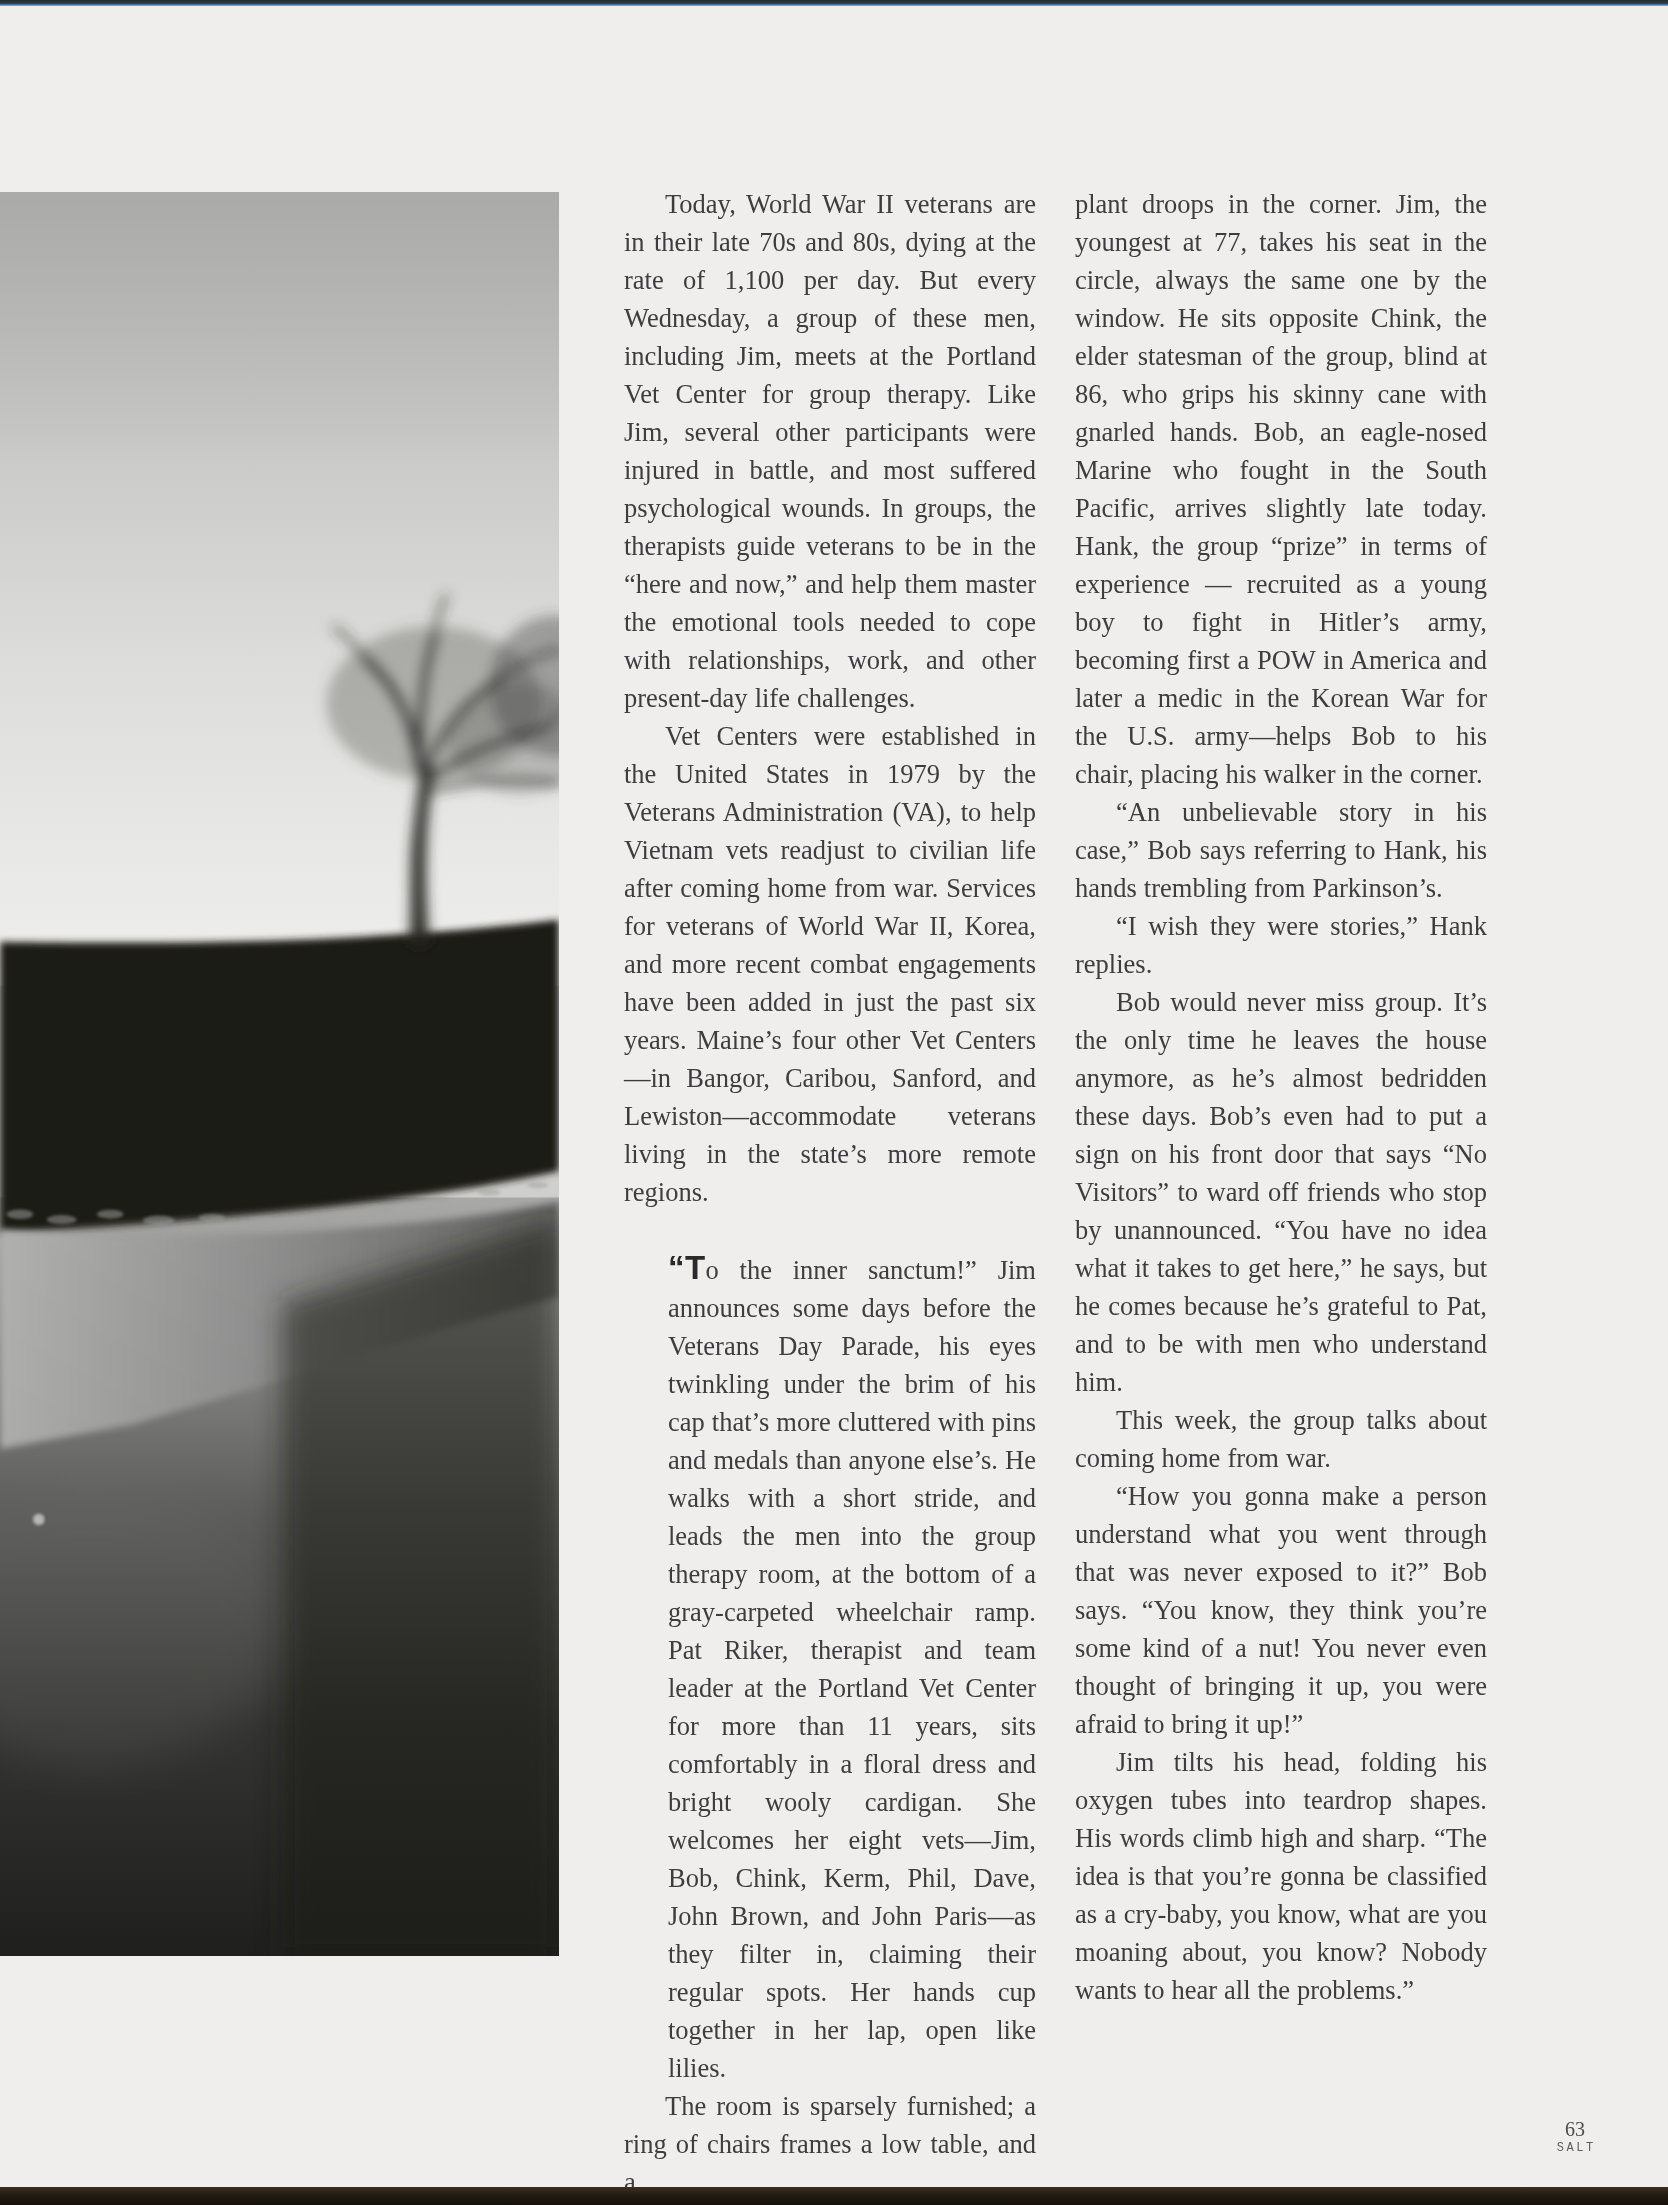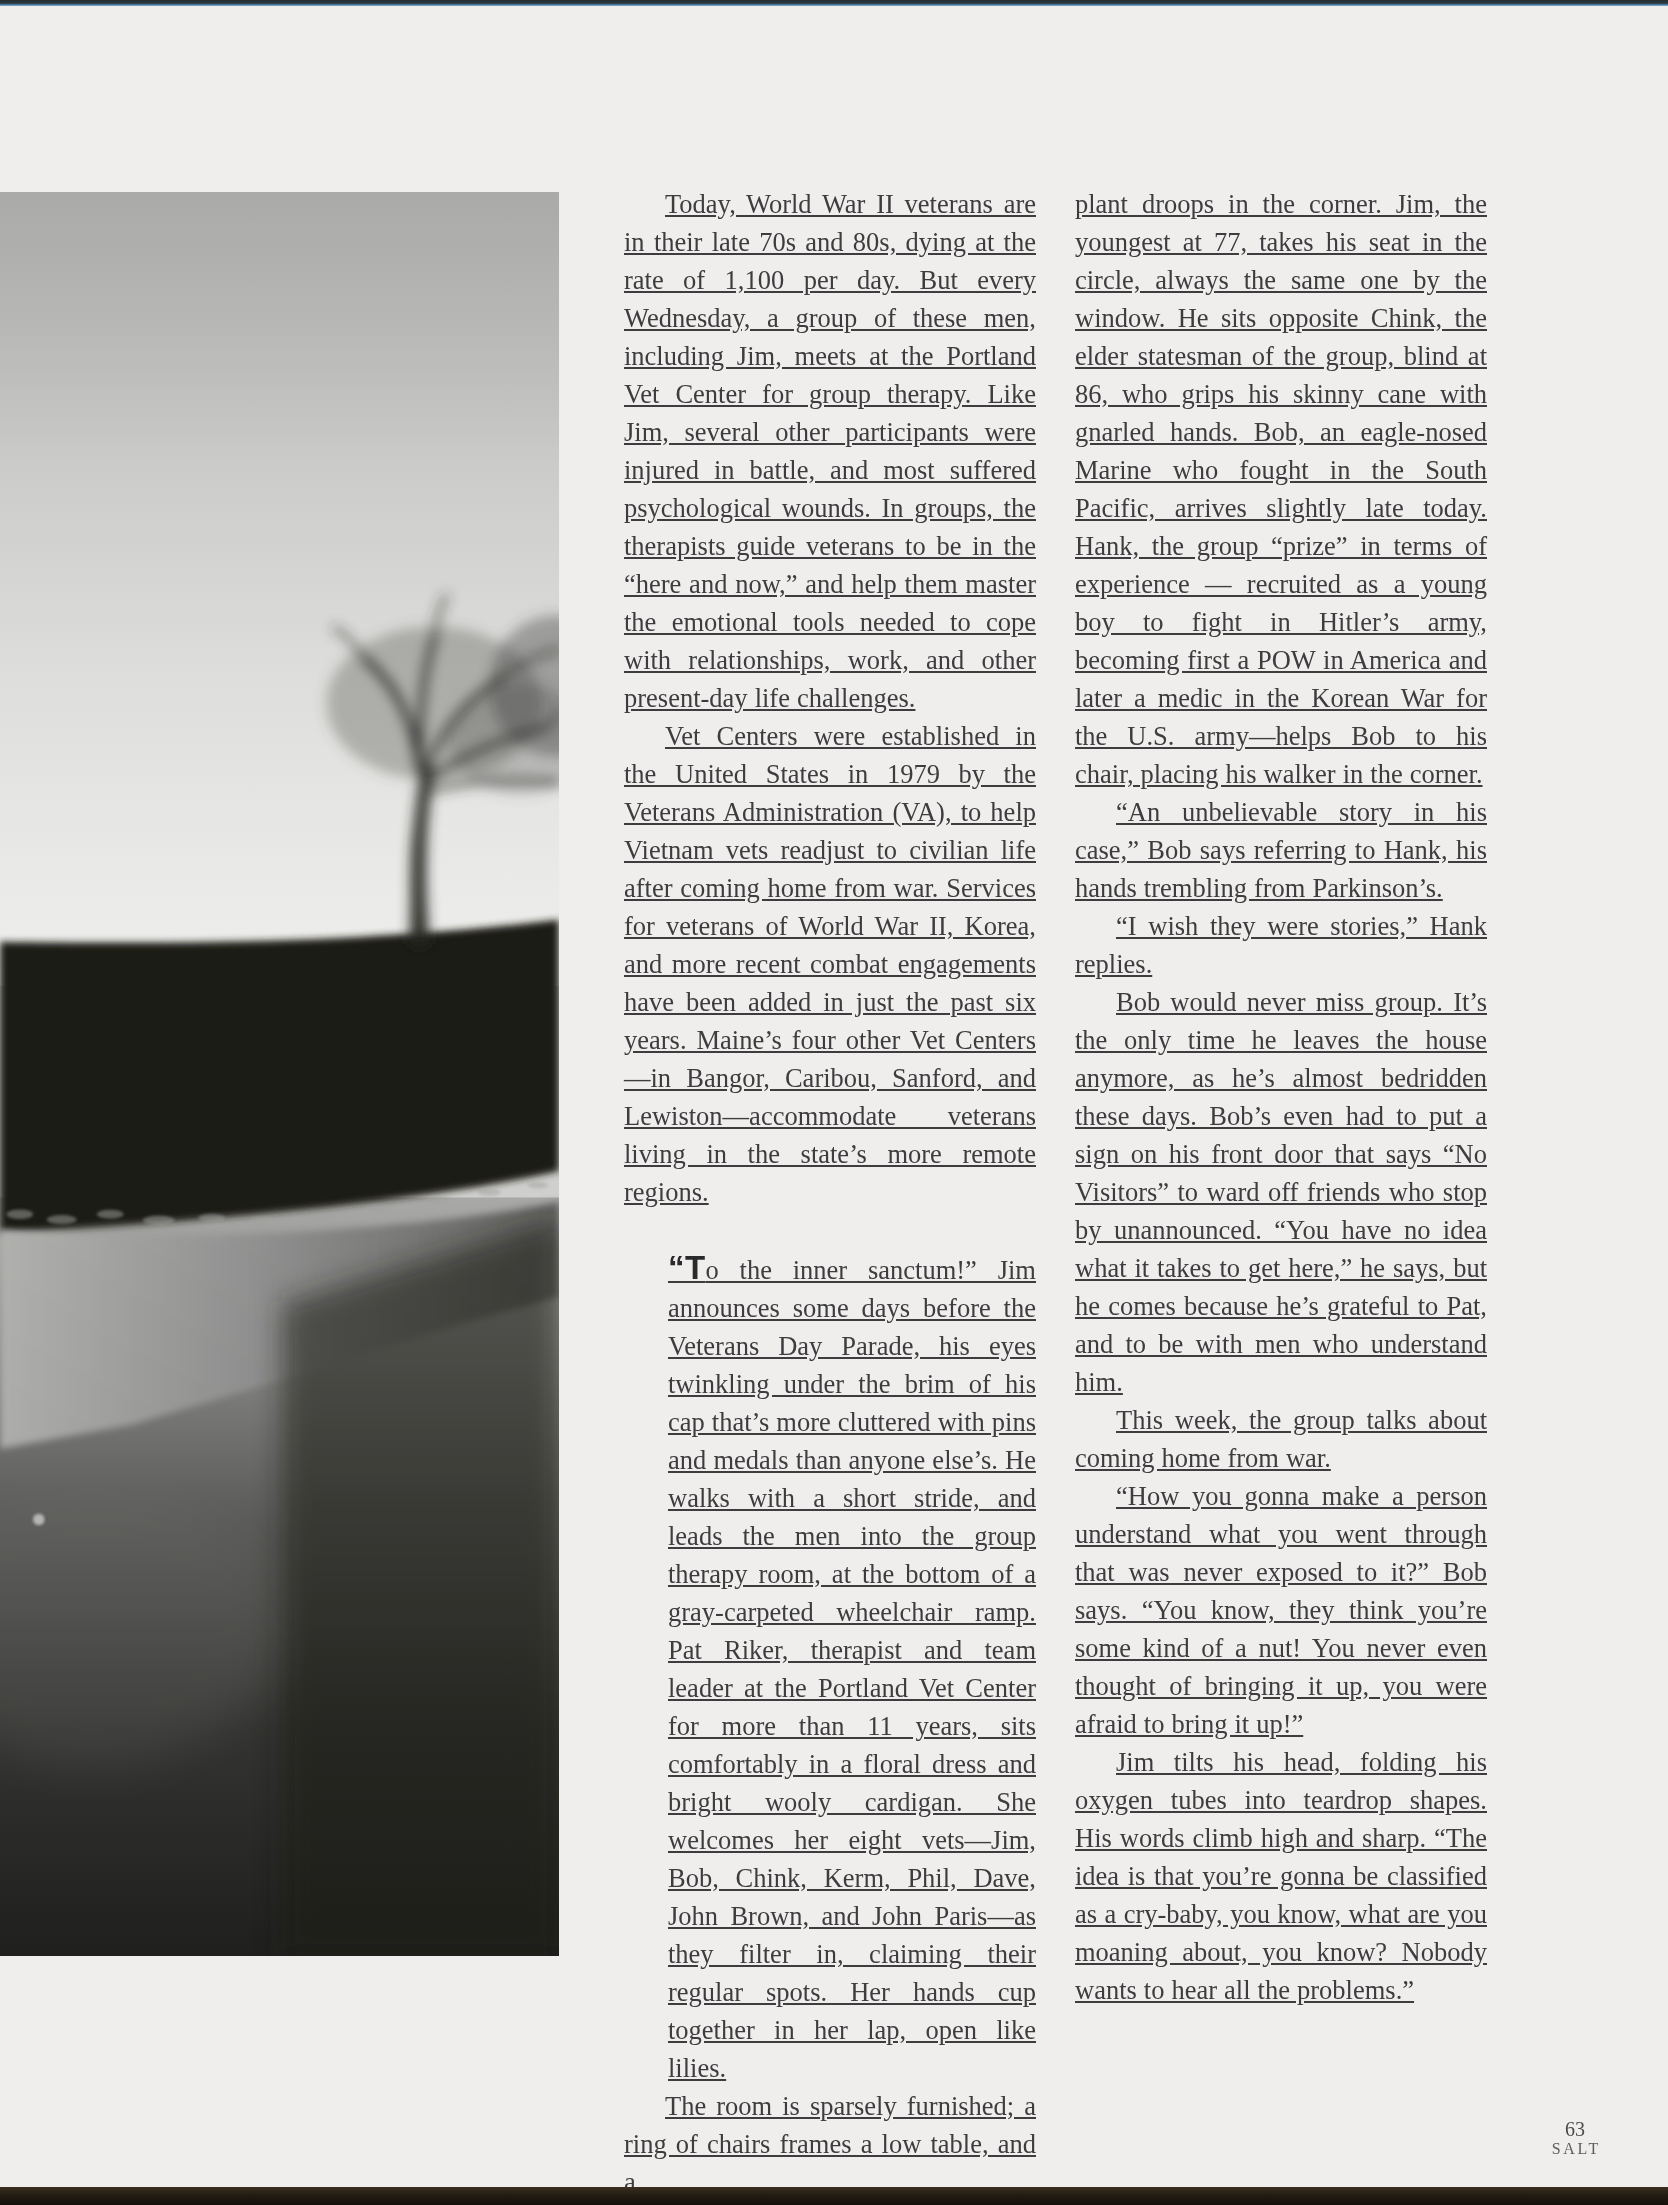--- a/index.html
+++ b/index.html
@@ -22,33 +22,33 @@
     overflow:hidden;background:#cfcfcd;
   }
   .photo svg{display:block;width:100%;height:100%;}
   .col{
     position:absolute;top:185px;width:412px;
     font-size:26.5px;line-height:38px;color:#3d3d3f;
     text-align:justify;word-spacing:0.4px;
   }
   .col1{left:624px;}
   .col2{left:1075px;}
-  .para{margin:0;text-decoration:underline;}
+  .para{margin:0;}
   .para.indent{text-indent:41px;}
   .para.opener-para{margin-top:38px;text-indent:0;margin-left:44px;}
   .opener{
     font-family:"Liberation Sans","DejaVu Sans",sans-serif;
     font-weight:700;font-size:33px;letter-spacing:0.4px;color:#2a2a2c;
   }
   .folio{
     position:absolute;left:1531px;top:2117px;width:88px;
     text-align:center;color:#4b4b4d;
   }
   .folio-number{font-size:20px;line-height:24px;}
-  .folio-magazine{font-size:16px;line-height:13.2px;letter-spacing:2.6px;color:#5e5e60;margin-top:0.9px;padding-left:2.6px;}
+  .folio-magazine{font-size:12px;line-height:13.2px;letter-spacing:2.6px;color:#5e5e60;margin-top:0.9px;padding-left:2.6px;font-family:Liberation Mono, monospace;}
 </style>
 </head>
 <body>
 
 <div class="page">
 
   <div class="top-bar"></div>
 
   <figure class="photo">
     <svg viewBox="0 0 1268 4000" preserveAspectRatio="none">

